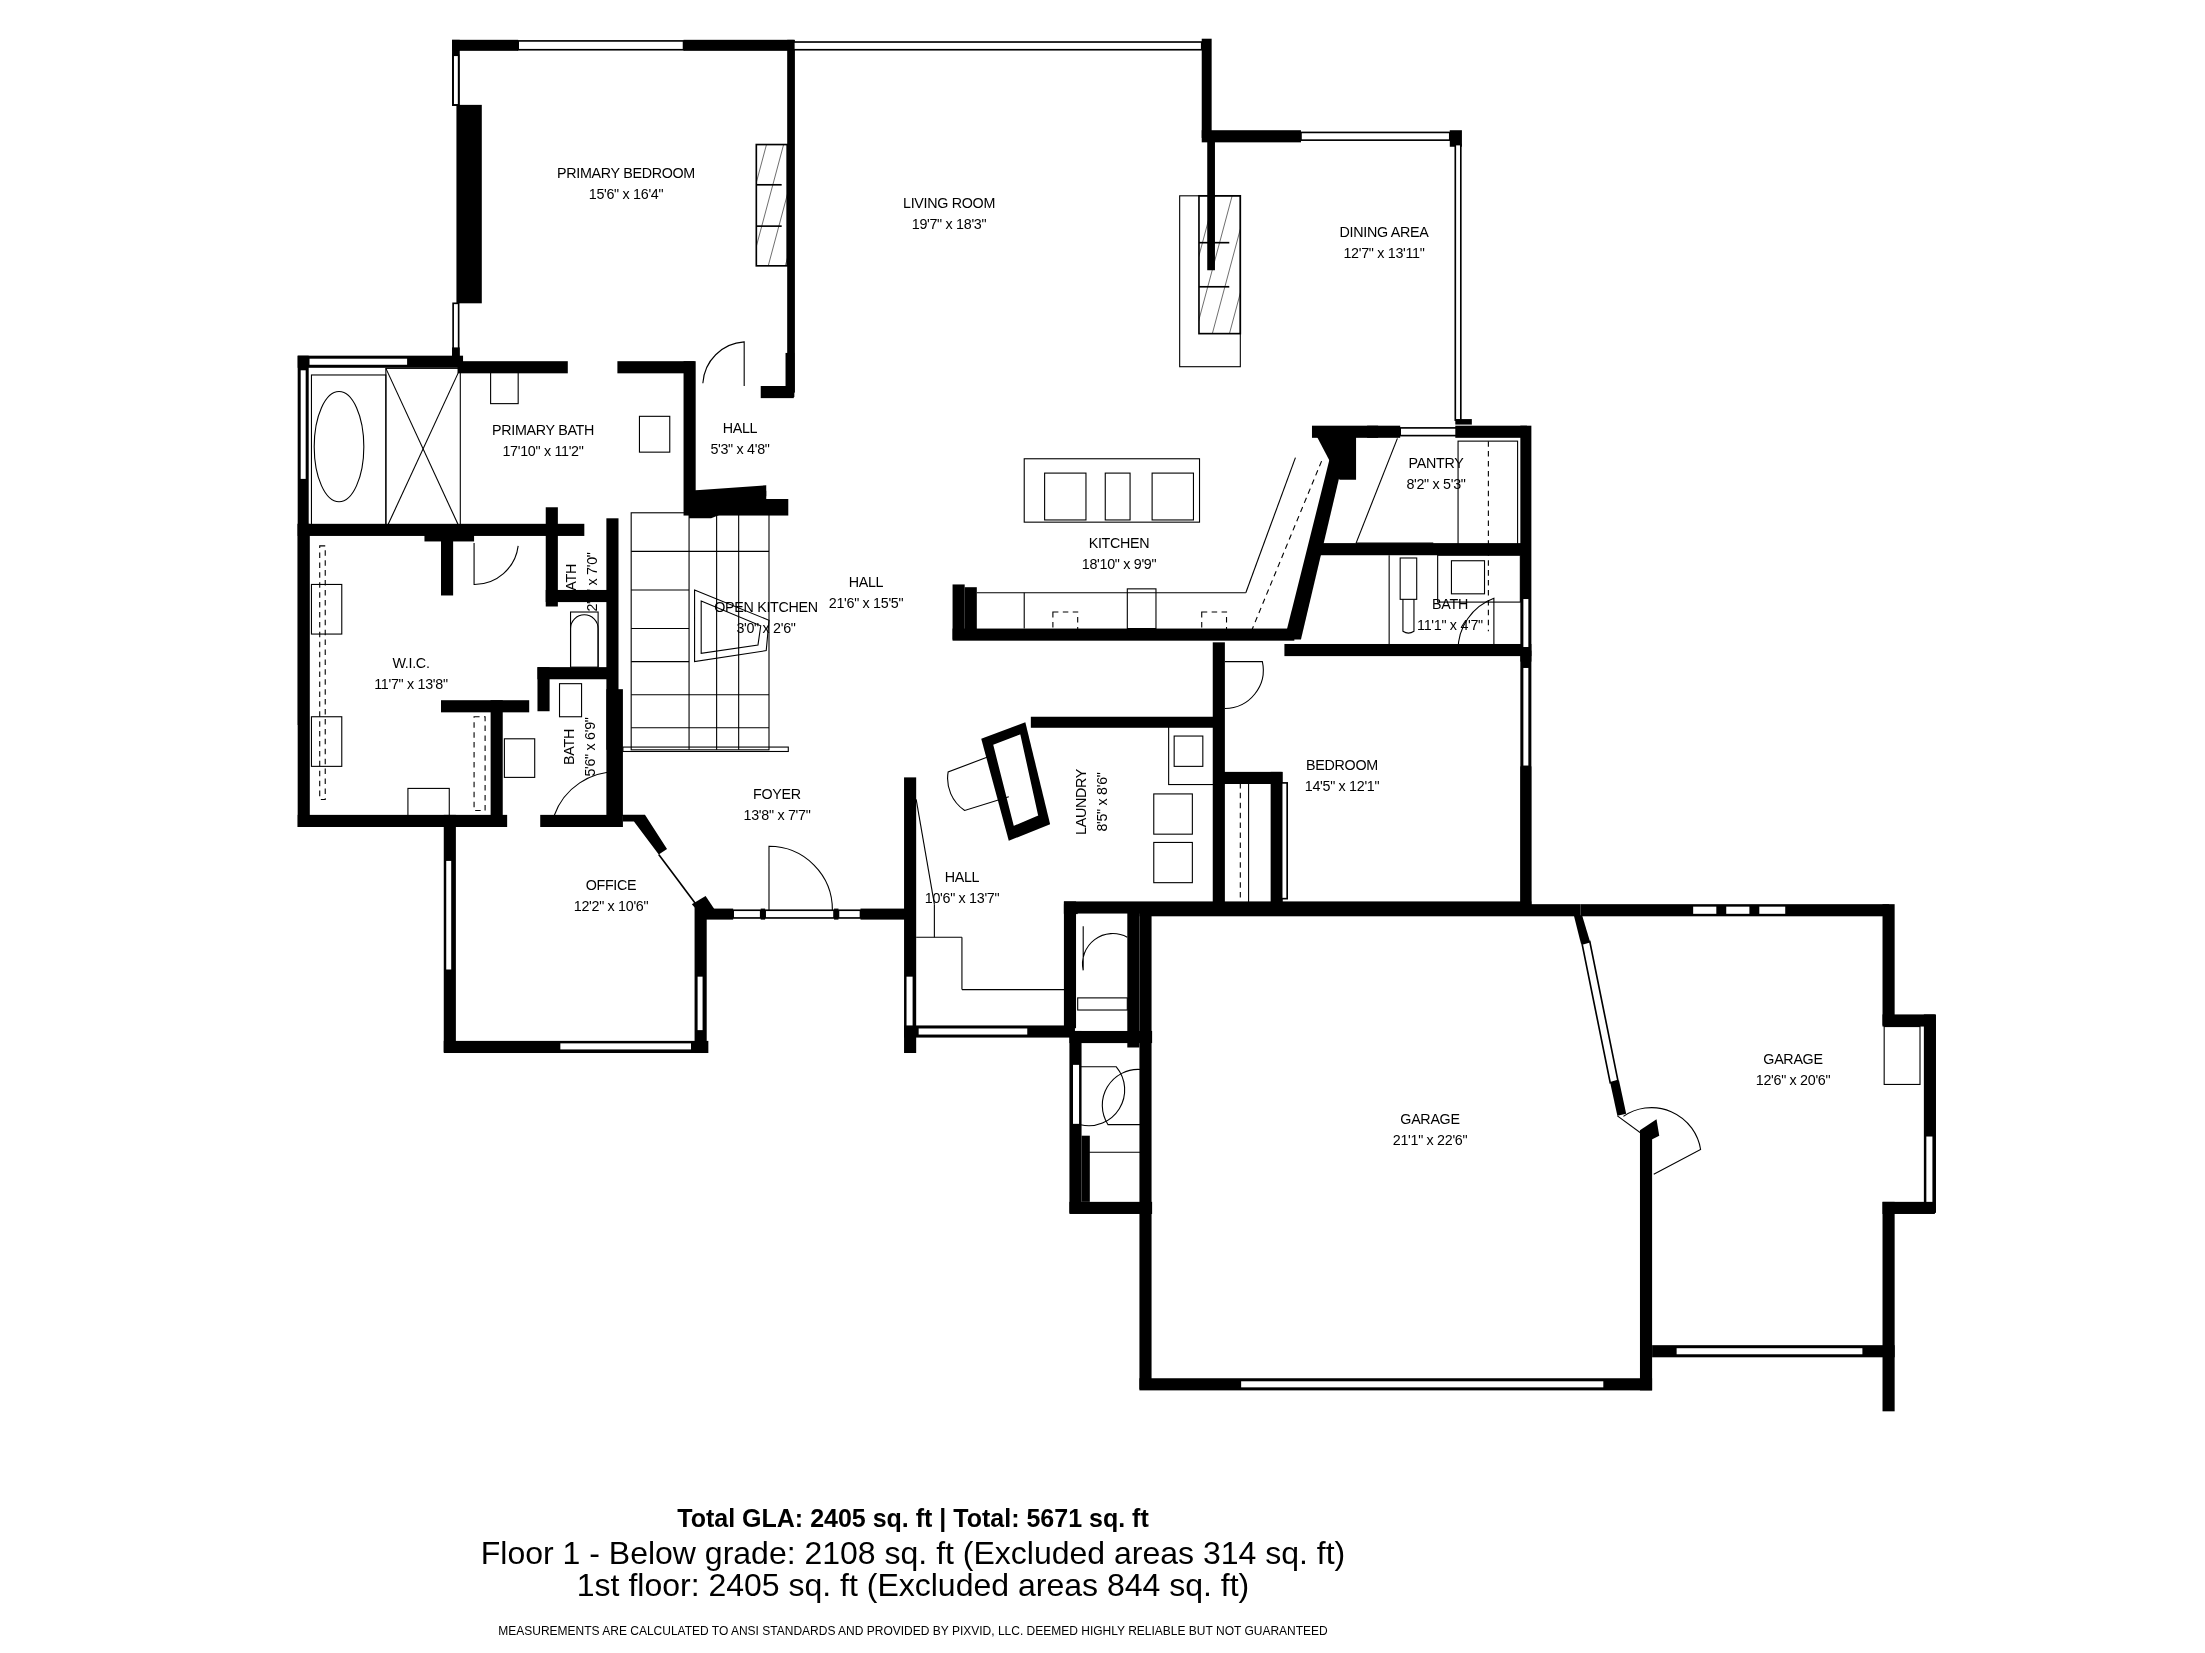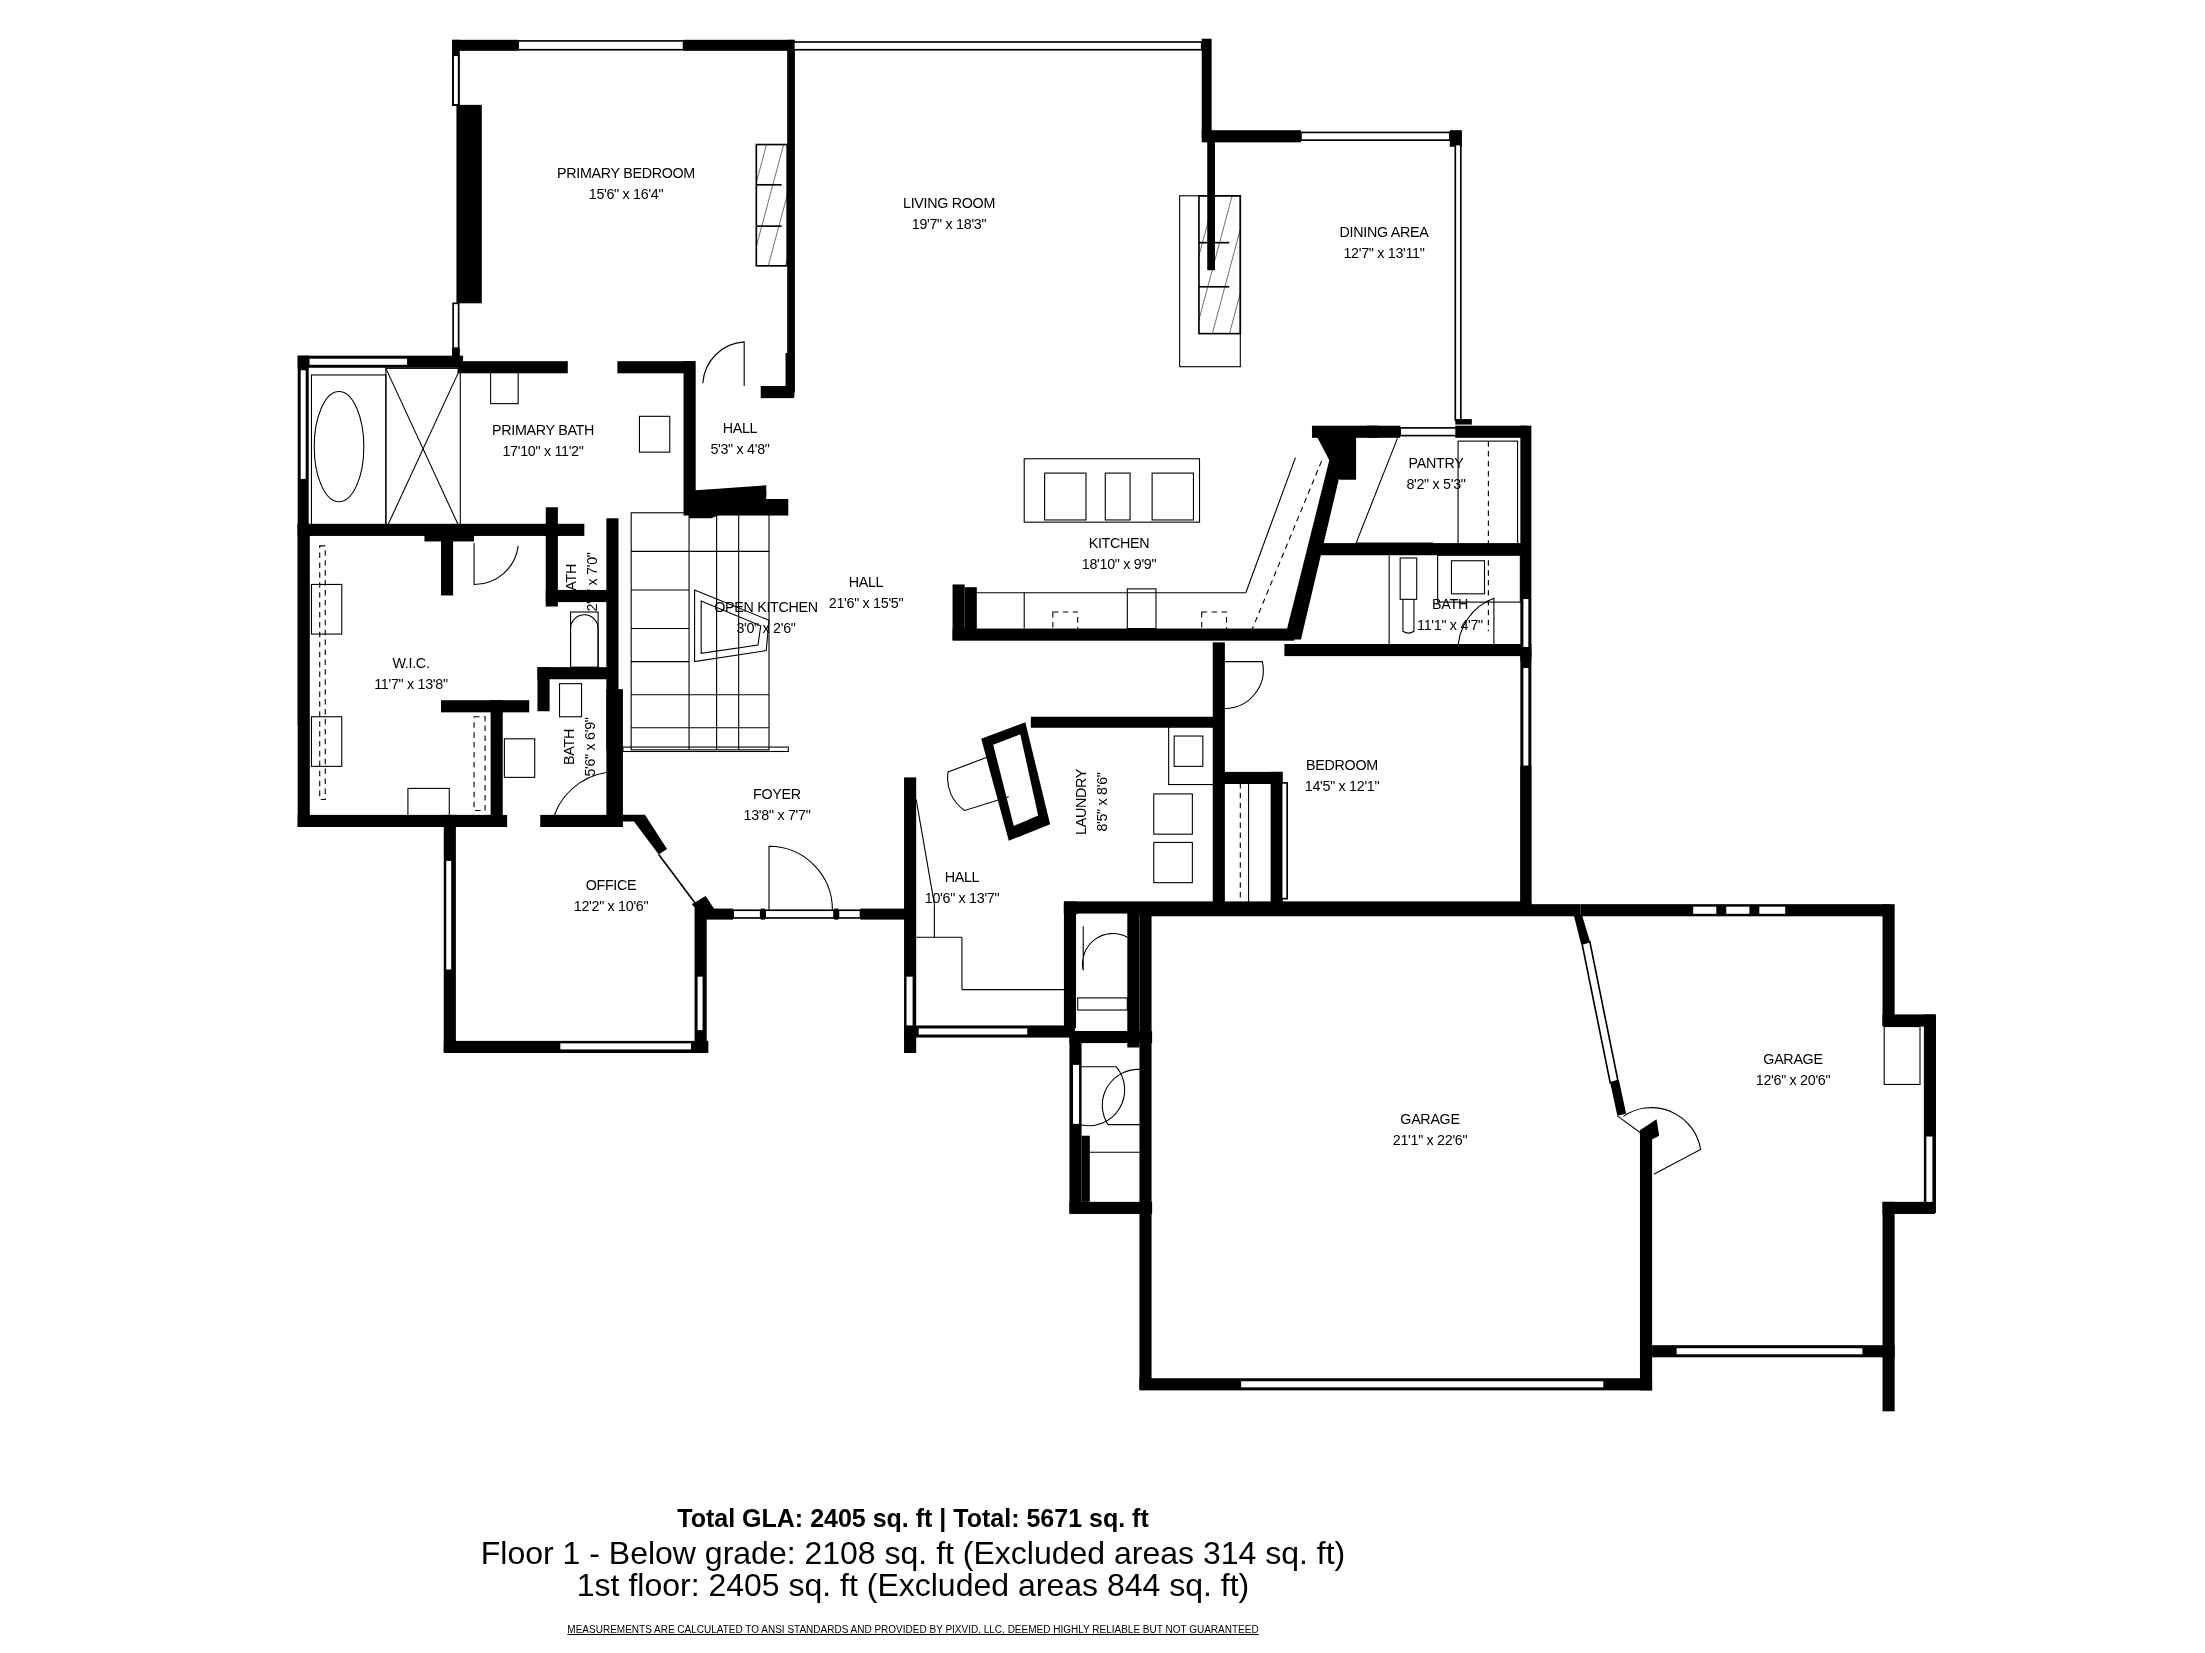--- a/index.html
+++ b/index.html
@@ -11,21 +11,21 @@
   .dash { fill: none; stroke: #000000; stroke-width: 2; stroke-dasharray: 10 8; }
   .win { fill: #ffffff; stroke: #000000; stroke-width: 3; }
   .hatch { fill: url(#hatch); stroke: #000000; stroke-width: 3; }
   .room-label { position: absolute; transform: translate(-50%, -50%); text-align: center; color: #000; font-family: "Liberation Sans", sans-serif; font-size: 14.3px; line-height: 1.5; white-space: nowrap; letter-spacing: -0.3px; }
   .room-label.vert { transform: translate(-50%, -50%) rotate(-90deg); }
   .footer { position: absolute; left: 0; width: 1826px; text-align: center; color: #000; font-family: "Liberation Sans", sans-serif; white-space: nowrap; }
   .footer.total { top: 1504px; font-size: 25px; font-weight: bold; }
   .footer.line { font-size: 32px; }
   .footer.l1 { top: 1535px; }
   .footer.l2 { top: 1567px; }
-  .footer.disclaimer { top: 1624px; font-size: 10px; text-decoration: underline; }
+  .footer.disclaimer { top: 1624px; font-size: 12px; }
 </style>
 </head>
 <body>
 
 <svg id="plan" viewBox="0 0 4000 3000" xmlns="http://www.w3.org/2000/svg">
   <defs>
     <pattern id="hatch" patternUnits="userSpaceOnUse" width="30" height="30" patternTransform="rotate(15)">
       <line x1="0" y1="0" x2="0" y2="30" stroke="#000" stroke-width="2"></line>
     </pattern>
   </defs>

